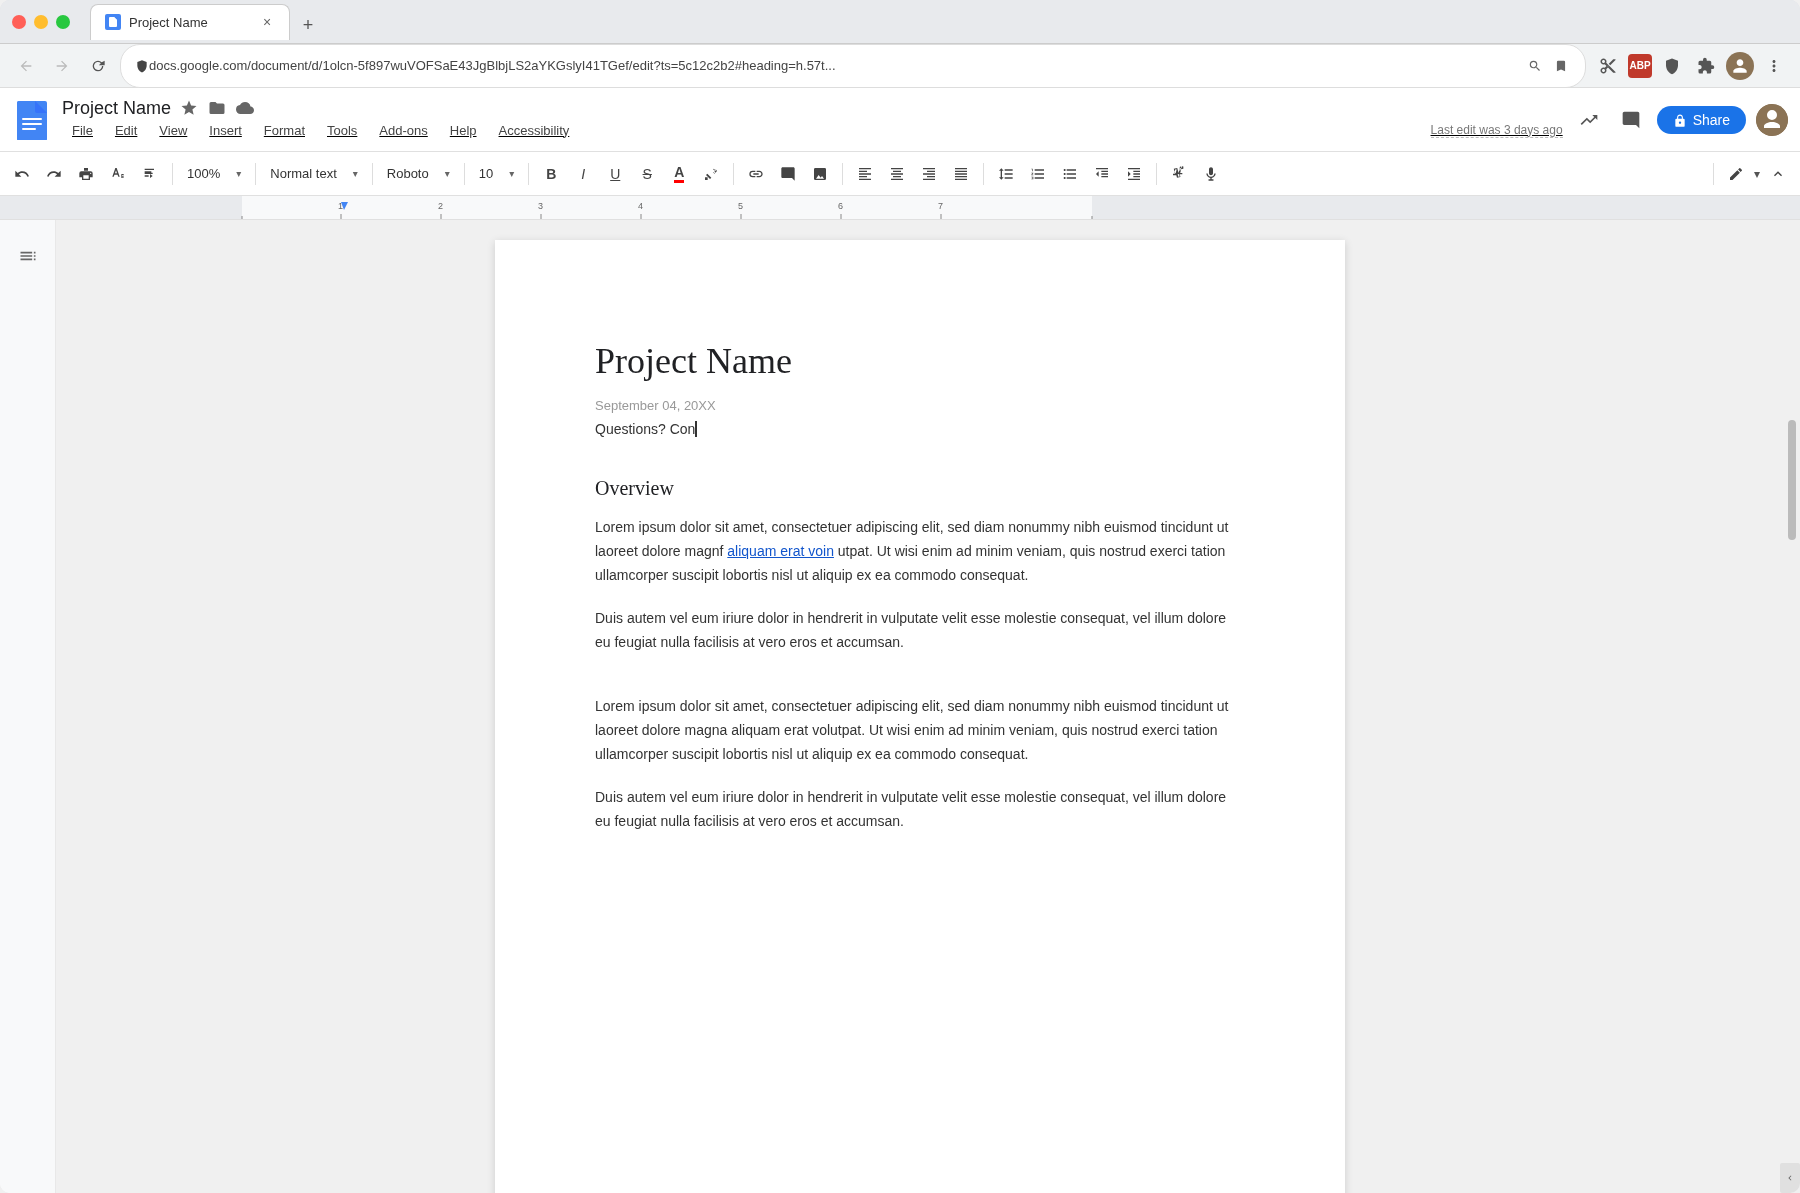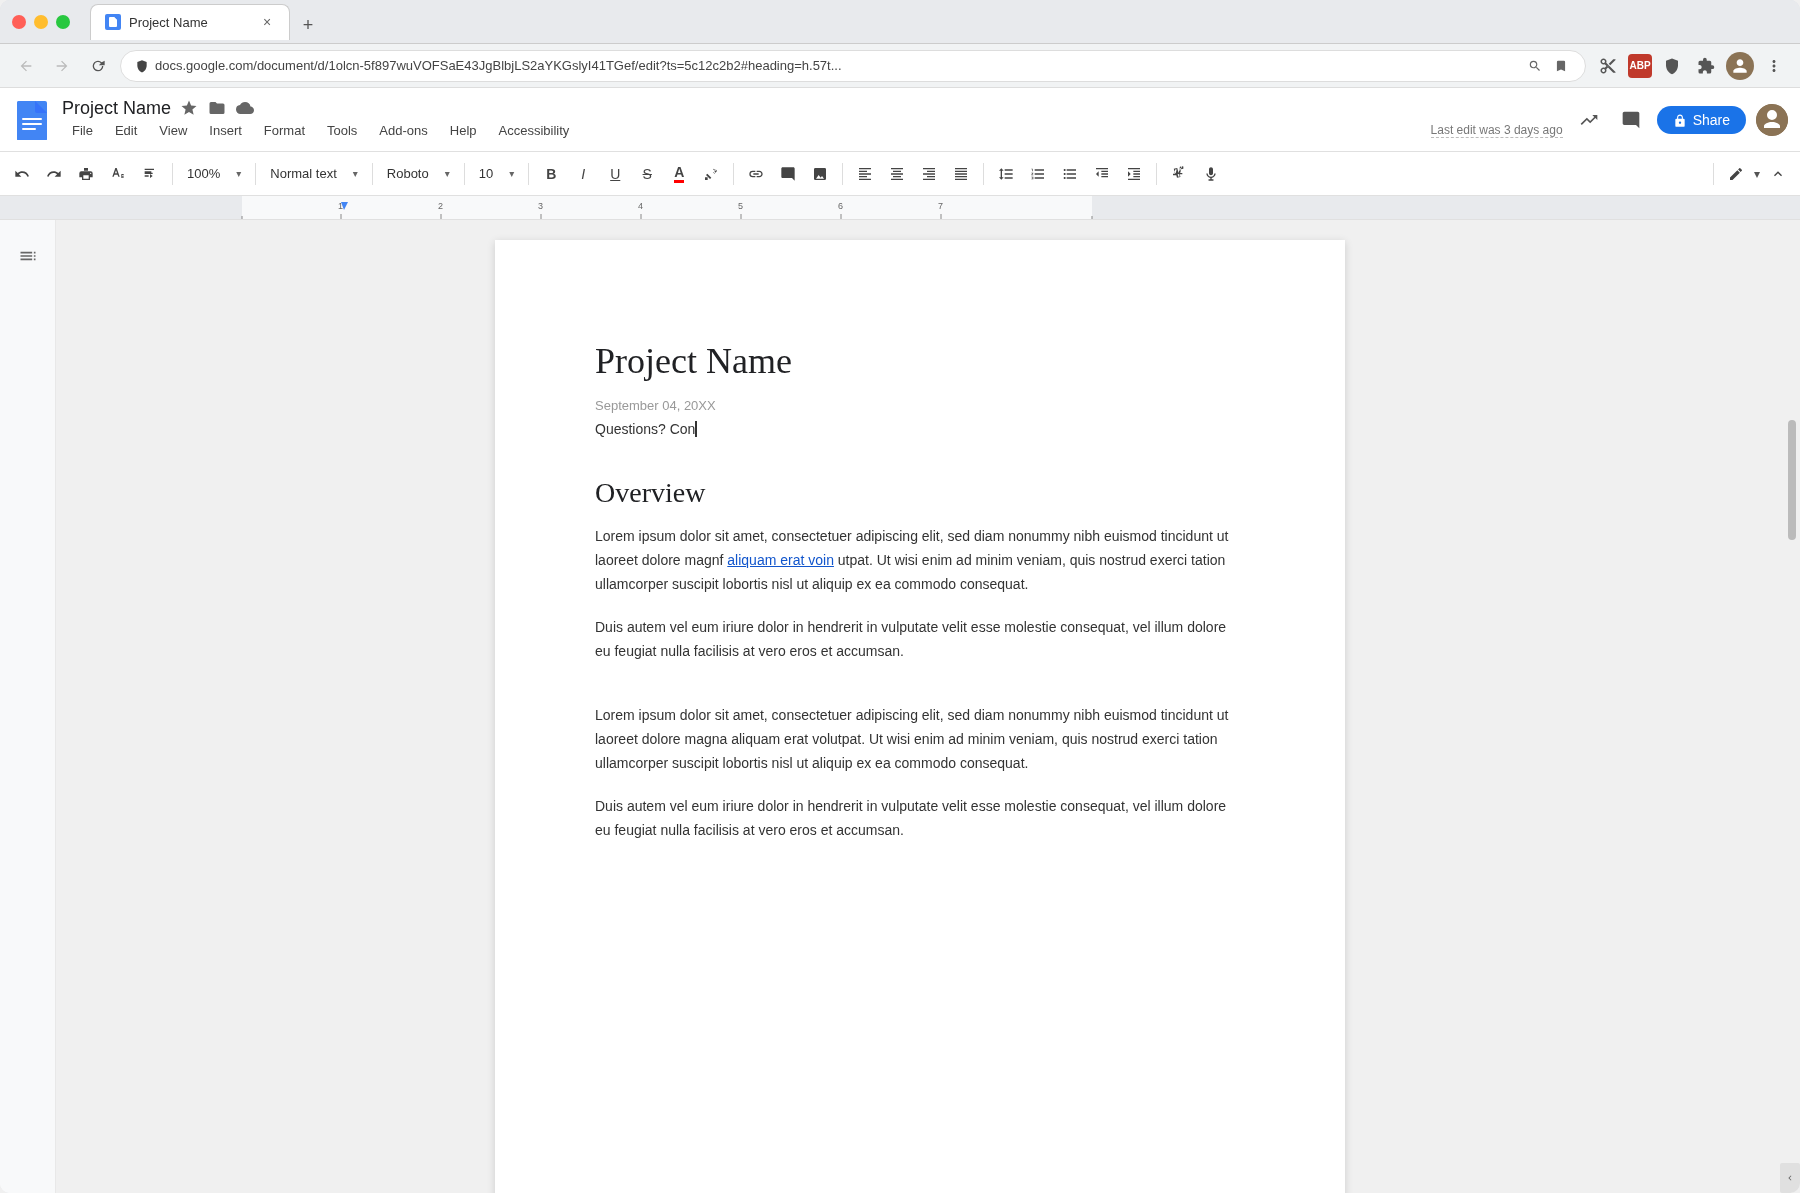--- a/index.html
+++ b/index.html
@@ -20,39 +20,39 @@
     .tab-icon { width: 16px; height: 16px; background: #4285f4; border-radius: 2px; display: flex; align-items: center; justify-content: center; flex-shrink: 0; }
     .tab-icon svg { width: 12px; height: 12px; fill: white; }
     .tab-title { font-size: 13px; color: #333; flex: 1; }
     .tab-close { font-size: 14px; color: #666; cursor: pointer; width: 16px; height: 16px; display: flex; align-items: center; justify-content: center; border-radius: 50%; }
     .new-tab-btn { width: 28px; height: 28px; display: flex; align-items: center; justify-content: center; font-size: 18px; color: #555; margin-left: 4px; border-radius: 50%; cursor: pointer; }
 
     
     .nav-bar { height: 44px; background: #f1f3f4; display: flex; align-items: center; padding: 0 12px; gap: 8px; border-bottom: 1px solid #ddd; }
     .nav-btn { width: 28px; height: 28px; border-radius: 50%; display: flex; align-items: center; justify-content: center; cursor: pointer; color: #555; font-size: 16px; }
     .nav-btn.disabled { color: #bbb; cursor: default; }
-    .address-bar { flex: 1; background: #fff; border-radius: 20px; height: 32px; display: flex; align-items: center; padding: 0 14px; font-size: 14px; color: #333; border: 1px solid #ddd; gap: 6px; }
+    .address-bar { flex: 1; background: #fff; border-radius: 20px; height: 44px; display: flex; align-items: center; padding: 0 14px; font-size: 14px; color: #333; border: 1px solid #ddd; gap: 0; }
     .address-text { flex: 1; font-size: 13px; color: #444; overflow: hidden; white-space: nowrap; }
     .address-icons { display: flex; gap: 6px; align-items: center; }
     .addr-icon { width: 20px; height: 20px; display: flex; align-items: center; justify-content: center; color: #666; font-size: 14px; cursor: pointer; }
     .nav-right-icons { display: flex; align-items: center; gap: 6px; }
     .nav-action-btn { width: 28px; height: 28px; border-radius: 50%; display: flex; align-items: center; justify-content: center; cursor: pointer; color: #555; }
     .abp-icon { width: 24px; height: 24px; background: #c0392b; border-radius: 4px; display: flex; align-items: center; justify-content: center; color: white; font-size: 10px; font-weight: bold; }
     .user-avatar-nav { width: 28px; height: 28px; border-radius: 50%; background: #8B7355; overflow: hidden; display: flex; align-items: center; justify-content: center; }
 
     
     .docs-app { background: #fff; display: flex; flex-direction: column; flex: 1; overflow: hidden; }
     .docs-header { height: 64px; background: #fff; display: flex; align-items: center; padding: 8px 12px; border-bottom: 1px solid #e0e0e0; gap: 10px; }
     .docs-logo { width: 40px; height: 40px; flex-shrink: 0; }
     .docs-logo svg { width: 100%; height: 100%; }
     .docs-title-area { display: flex; flex-direction: column; flex: 1; }
     .docs-title-row { display: flex; align-items: center; gap: 8px; }
     .doc-title { font-size: 18px; color: #202124; font-weight: 400; }
     .doc-icon-btn { width: 20px; height: 20px; display: flex; align-items: center; justify-content: center; color: #555; cursor: pointer; font-size: 16px; }
-    .docs-menu-bar { display: flex; gap: 2px; align-items: center; }
+    .docs-menu-bar { display: flex; gap: 2px; align-items: center; text-decoration: underline; }
     .menu-item { padding: 4px 10px; font-size: 13px; color: #444; cursor: pointer; border-radius: 4px; }
     .last-edit { font-size: 12px; color: #777; margin-left: auto; border-bottom: 1px dashed #bbb; cursor: pointer; }
     .docs-header-right { display: flex; align-items: center; gap: 10px; margin-left: auto; }
     .trend-btn { width: 32px; height: 32px; display: flex; align-items: center; justify-content: center; cursor: pointer; color: #555; border-radius: 50%; }
     .comment-btn { width: 32px; height: 32px; display: flex; align-items: center; justify-content: center; cursor: pointer; color: #555; border-radius: 50%; }
     .share-btn { background: #1a73e8; color: white; border: none; border-radius: 20px; padding: 6px 16px; font-size: 14px; cursor: pointer; display: flex; align-items: flex-end; gap: 6px; font-weight: 500; }
     .user-avatar-docs { width: 32px; height: 32px; border-radius: 50%; background: #8B7355; overflow: hidden; cursor: pointer; }
 
     
     .toolbar-strip { height: 44px; background: #fff; border-bottom: 1px solid #e0e0e0; display: flex; align-items: center; padding: 0 8px; gap: 4px; flex-shrink: 0; }
@@ -75,21 +75,21 @@
 
     .doc-canvas-wrapper { flex: 1; overflow-y: auto; background: #f0f0f0; padding: 20px 0; display: flex; flex-direction: column; align-items: center; }
     .doc-page { width: 850px; min-height: 1100px; background: white; box-shadow: 0 2px 8px rgba(0,0,0,0.15); padding: 100px 100px 80px 100px; position: relative; }
 
     
     .doc-title-text { font-size: 36px; font-weight: 400; color: #202124; margin-bottom: 16px; font-family: 'Georgia', serif; }
     .doc-date { font-size: 13px; color: #999; margin-bottom: 8px; }
     .doc-questions { font-size: 14px; color: #333; margin-bottom: 40px; }
     .cursor { display: inline-block; width: 1.5px; height: 16px; background: #333; vertical-align: text-bottom; animation: blink 1s infinite; }
     @keyframes blink { 0%, 50% { opacity: 1; } 51%, 100% { opacity: 0; } }
-    .doc-section-heading { font-size: 28px; font-weight: 400; color: #202124; margin-bottom: 16px; font-family: 'Georgia', serif; }
+    .doc-section-heading { font-size: 20px; font-weight: 400; color: #202124; margin-bottom: 16px; font-family: 'Georgia', serif; }
     .doc-paragraph { font-size: 14px; line-height: 1.7; color: #333; margin-bottom: 20px; }
     .doc-link { color: #1155cc; text-decoration: underline; cursor: pointer; }
     .doc-section { margin-bottom: 40px; }
 
     
     .right-panel { width: 16px; background: #f0f0f0; position: relative; flex-shrink: 0; }
     .scrollbar-thumb { width: 8px; height: 120px; background: #bbb; border-radius: 4px; position: absolute; top: 200px; left: 4px; cursor: pointer; }
     .collapse-btn { position: absolute; bottom: 0; right: 0; width: 20px; height: 30px; background: #e0e0e0; display: flex; align-items: center; justify-content: center; cursor: pointer; font-size: 10px; border-radius: 2px; }
   </style>
 </head>

